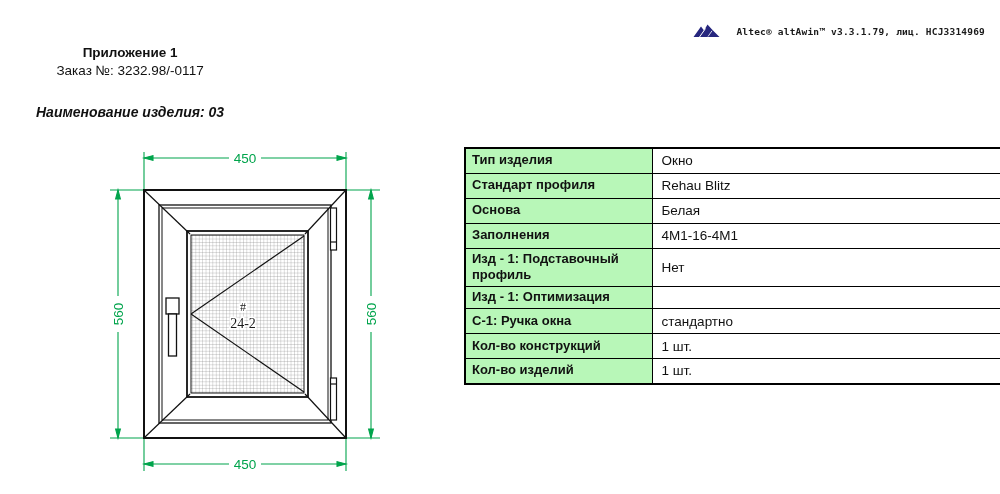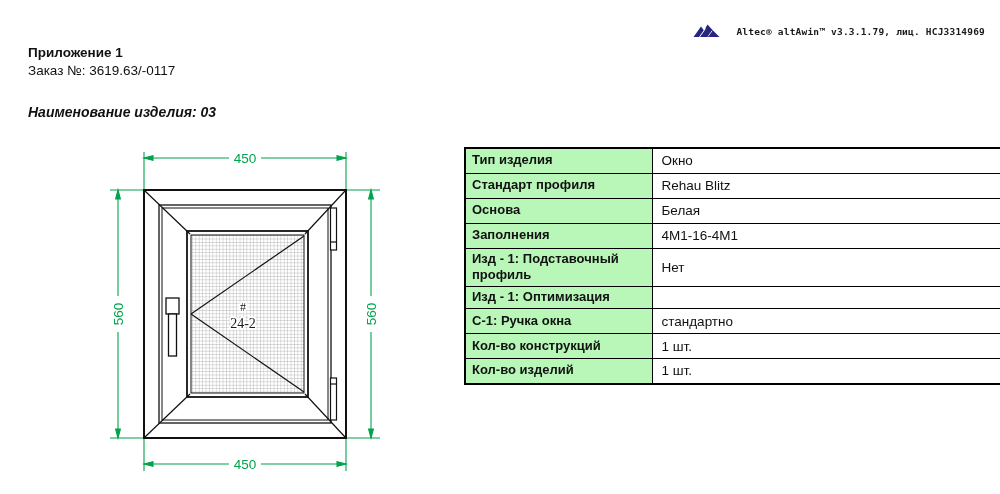--- a/index.html
+++ b/index.html
@@ -9,21 +9,21 @@
   }
   
   .credit{
     position:absolute;top:24px;right:15px;display:flex;align-items:center;gap:16px;
   }
   .credit .txt{
     font-family:"DejaVu Sans Mono", monospace;font-size:9.5px;font-weight:bold;
     letter-spacing:0.2px;color:#1a1a1a;white-space:nowrap;
   }
   
-  .titleblock{position:absolute;left:28px;top:45px;}
+  .titleblock{position:absolute;left:36px;top:45px;text-align:center;}
   .titleblock .appendix{font-size:13.5px;font-weight:bold;margin:0 0 3px 0;}
   .titleblock .order{font-size:13.5px;margin:0;}
   .titleblock .product{font-size:14px;font-weight:bold;font-style:italic;margin:26px 0 8px 0;}
   
   .drawing{position:absolute;left:90px;top:140px;}
   
   table.spec{
     position:absolute;left:464px;top:147px;width:616px;
     border-collapse:collapse;table-layout:fixed;
     border:2px solid #000;
@@ -51,21 +51,21 @@
   <svg width="27" height="14" viewBox="0 0 27 14">
     <polygon points="0.5,13 8,2.5 11,6.5 14.5,0.5 20,6.5 26.5,13" fill="#26267e"></polygon>
     <path d="M6.5,13 L12.5,4.5" stroke="#ffffff" stroke-width="1" fill="none"></path>
     <path d="M15,12.5 L19,6.8" stroke="#ffffff" stroke-width="0.8" fill="none"></path>
   </svg>
   <span class="txt">Altec® altAwin™ v3.3.1.79, лиц. HCJ3314969</span>
 </div>
 
 <div class="titleblock">
   <p class="appendix">Приложение 1</p>
-  <p class="order">Заказ №: 3619.63/-0117</p>
+  <p class="order">Заказ №: 3232.98/-0117</p>
   <p class="product">Наименование изделия: 03</p>
 </div>
 
 <svg class="drawing" width="320" height="340" viewBox="0 0 320 340">
   <defs>
     <pattern id="glassgrid" width="3.4" height="3.4" patternUnits="userSpaceOnUse">
       <rect width="3.4" height="3.4" fill="#ffffff"></rect>
       <path d="M0 0 H3.4 M0 0 V3.4" stroke="#7a7a7a" stroke-width="0.5" fill="none"></path>
     </pattern>
   </defs>

